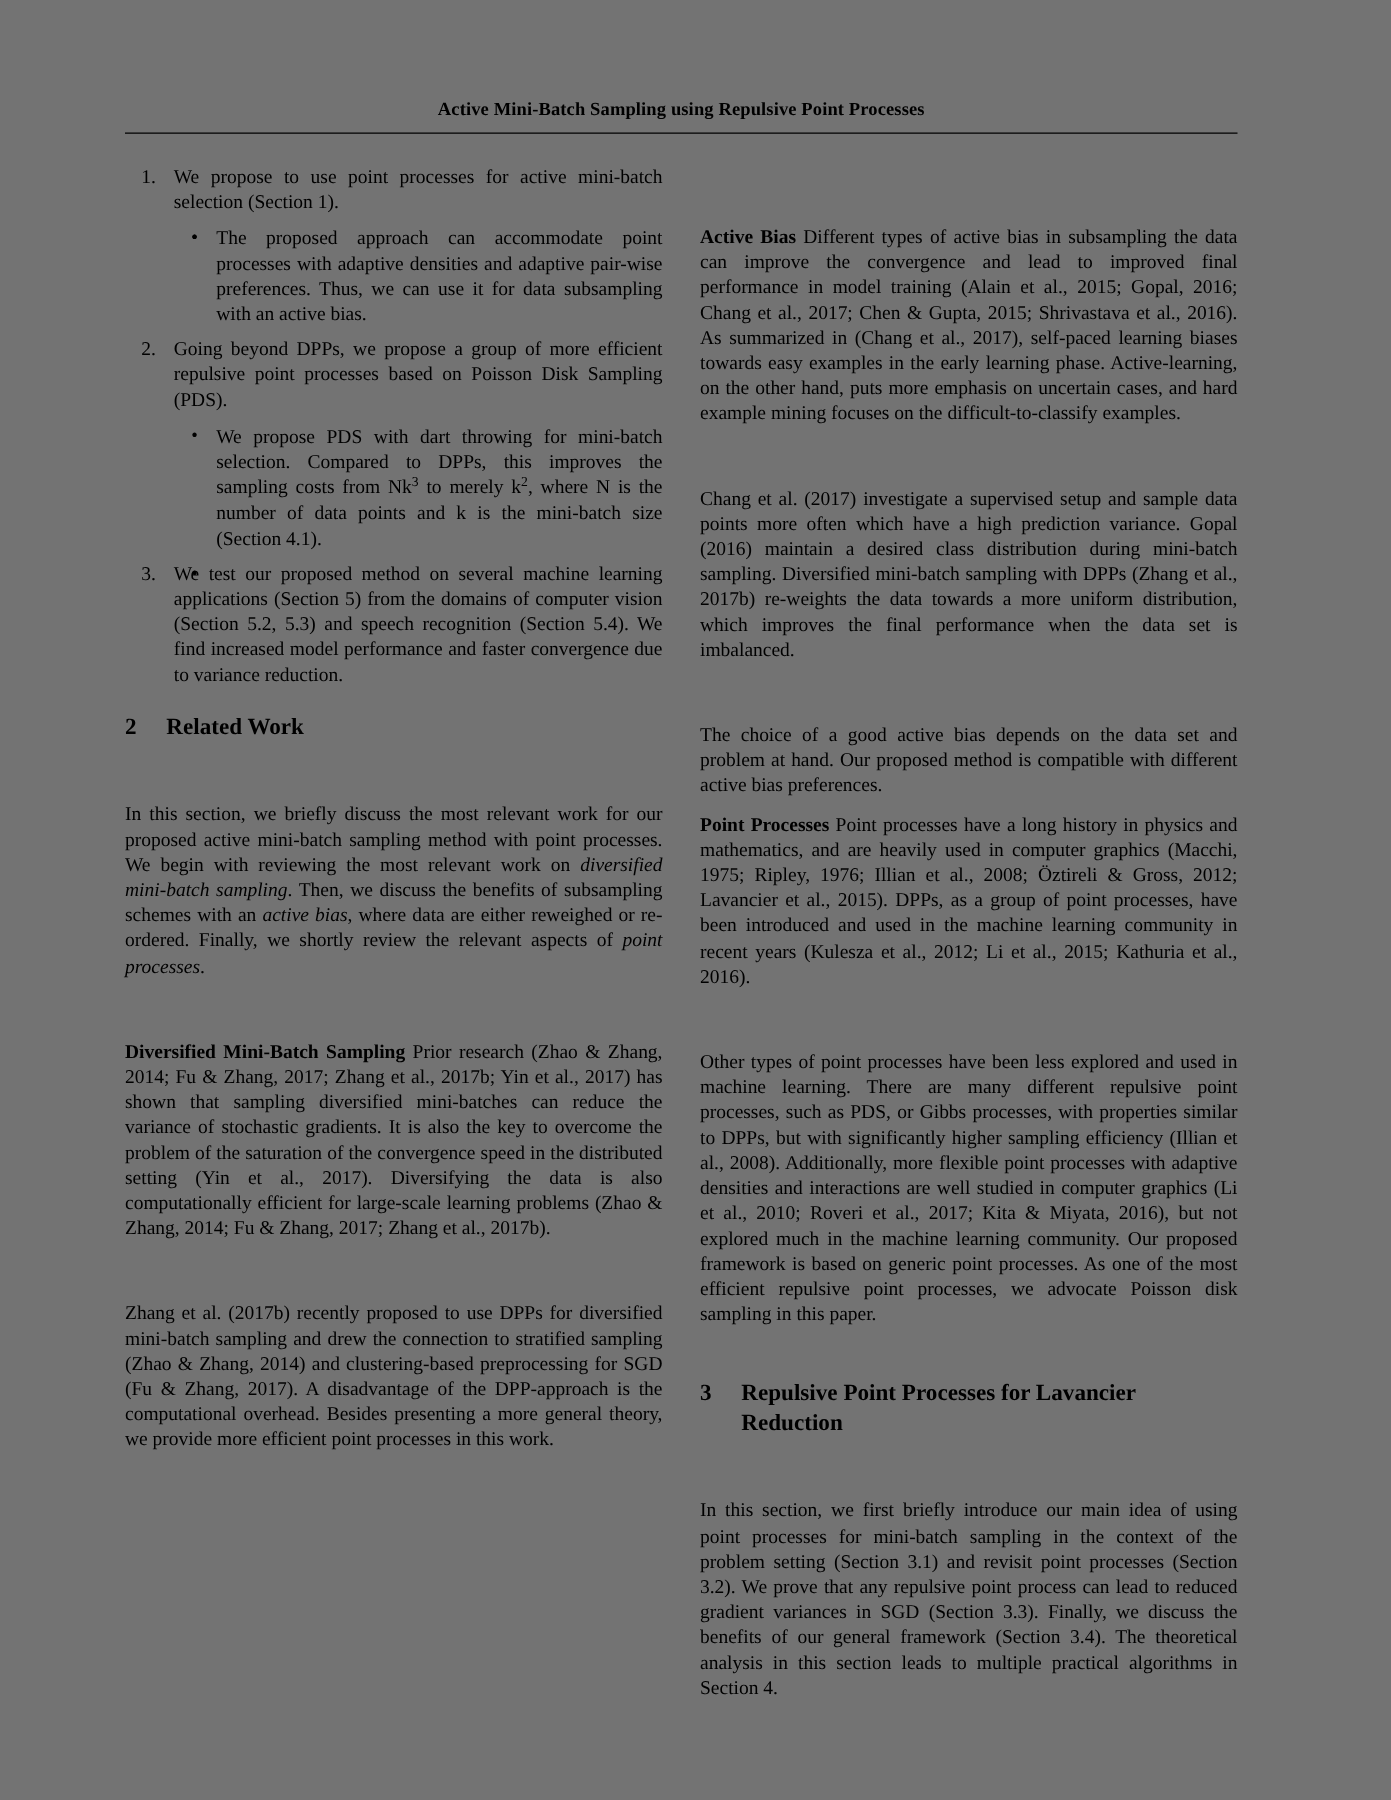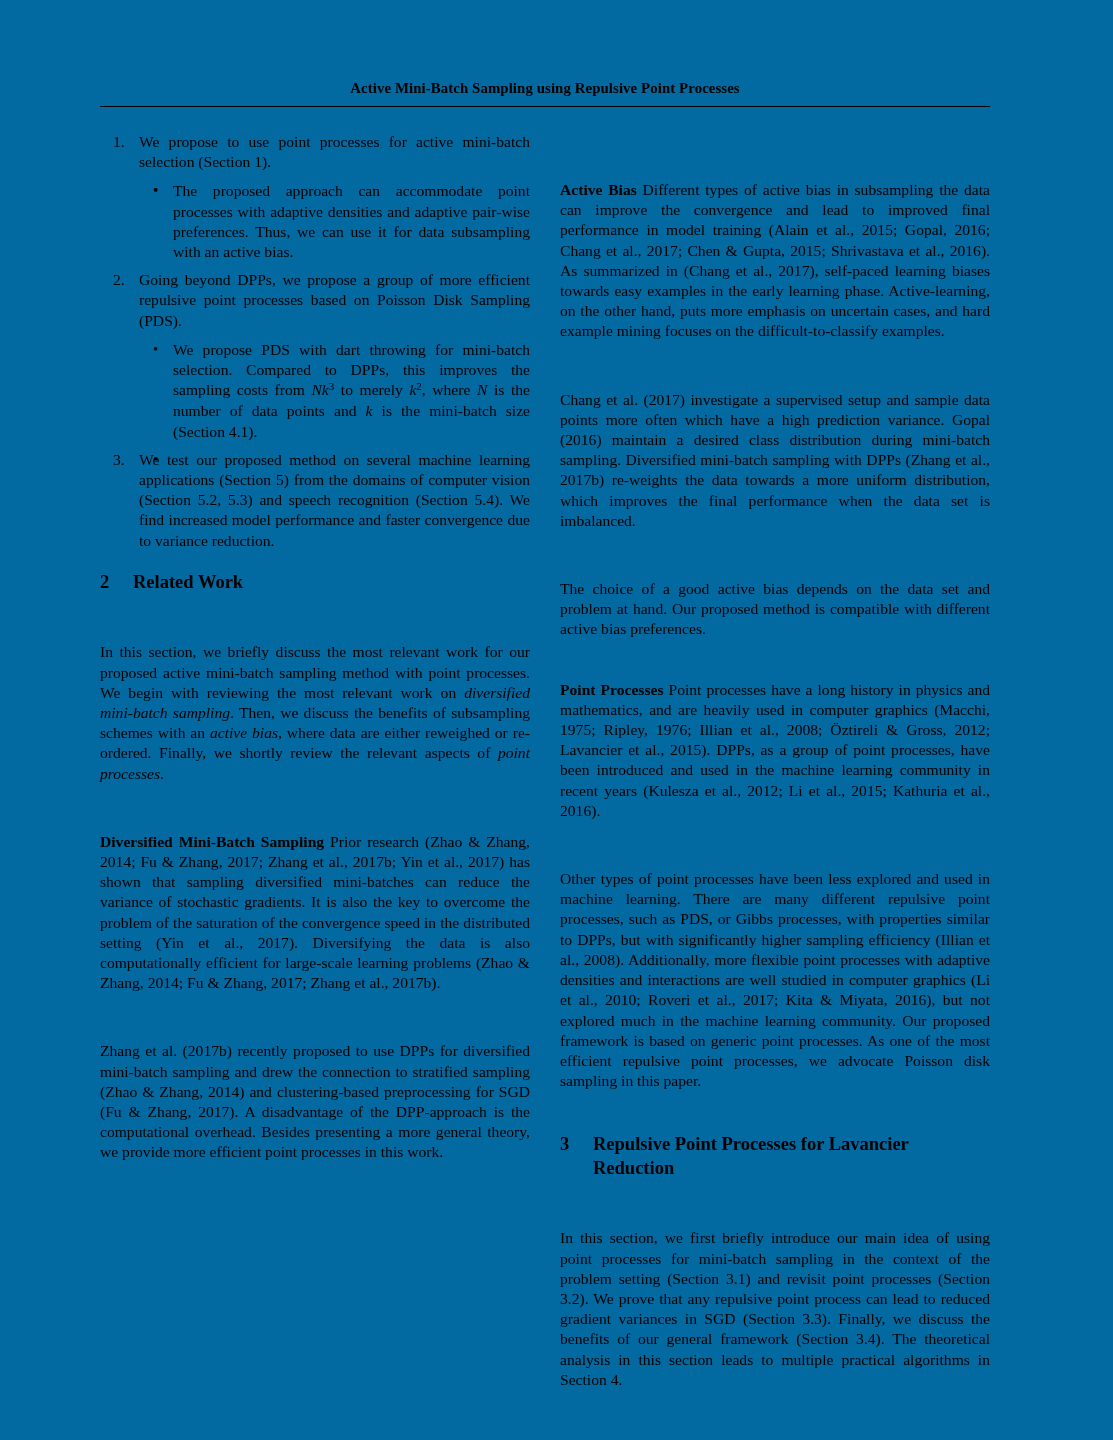--- a/index.html
+++ b/index.html
@@ -7,21 +7,21 @@
   body {
     width: 1113px;
     height: 1440px;
     font-family: "Liberation Serif", "DejaVu Serif", serif;
     color: #000000;
   }
   .page {
     position: relative;
     width: 1113px;
     height: 1440px;
-    background: #0369a1;
+    background: #737373;
     overflow: hidden;
   }
   .content {
     position: absolute;
     left: 100px;
     top: 80px;
     width: 890px;
   }
   .header-title {
     text-align: center;
@@ -66,40 +66,40 @@
     position: absolute;
     left: 53px;
     top: -1px;
     font-size: 15px;
   }
   
   .para {
     margin-bottom: 10px;
     margin-top: 48px;
   }
-  .space-before-lg { margin-top: 40px; }
+  .space-before-lg { margin-top: 11px; }
   
   .section-head {
     display: flex;
     font-weight: bold;
     font-size: 18.5px;
     line-height: 23.5px;
     text-align: left;
     margin: 20px 0 13px 0;
   }
   .section-head.sec3 {
     margin-top: 42px;
     margin-bottom: 26px;
   }
   .sec-num { width: 33px; flex: none; }
   .sec-title { flex: 1; }
   
   .run-b { font-weight: bold; }
   .run-i { font-style: italic; }
-  .run-m { font-style: italic; }
+  .run-m { }
   .run-sup {
     font-size: 70%;
     position: relative;
     top: -0.45em;
     font-style: normal;
   }
 </style>
 </head>
 <body>
 

